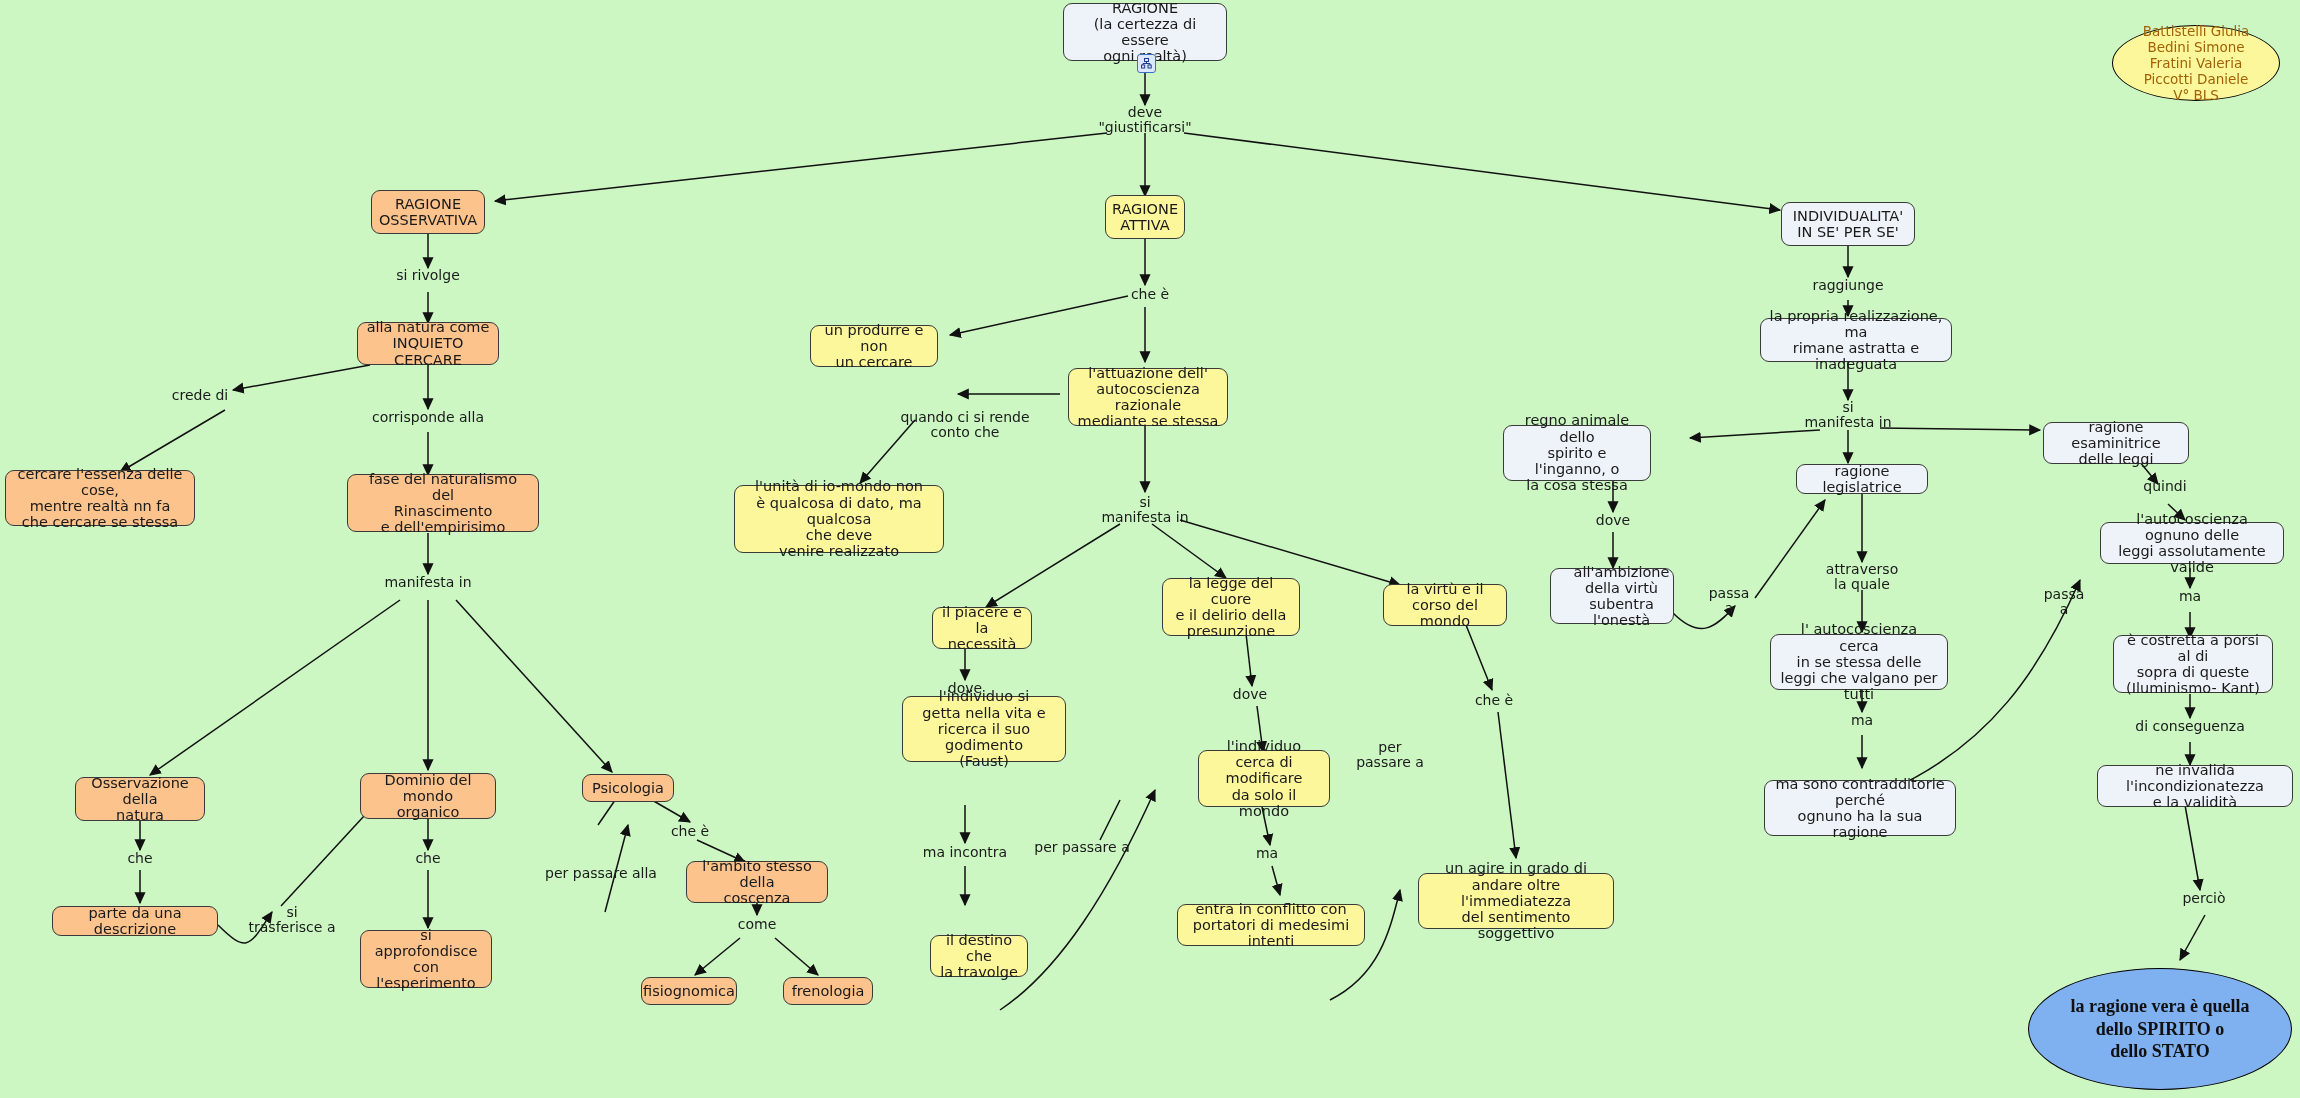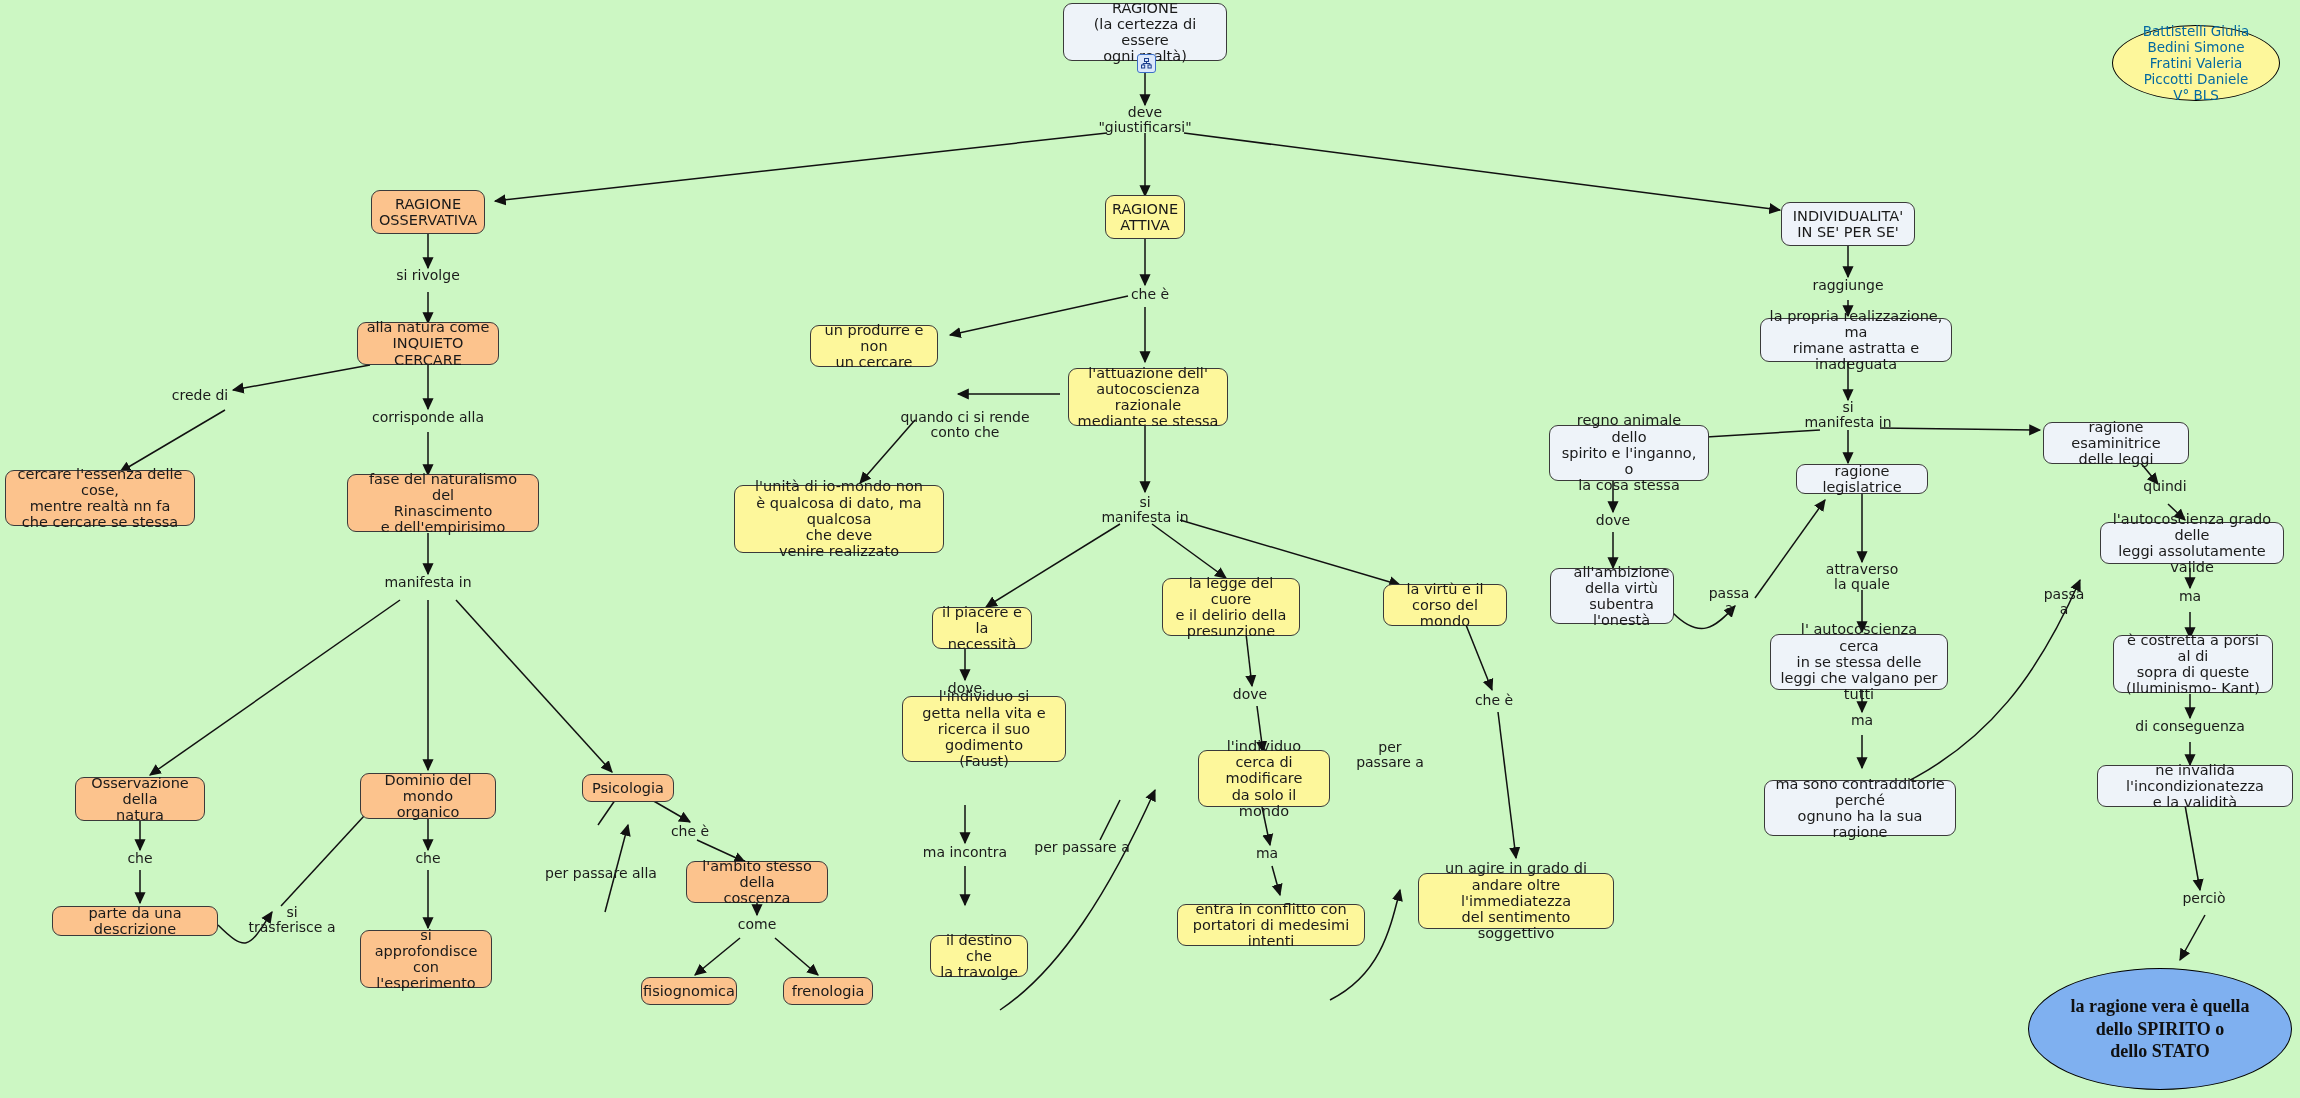--- a/index.html
+++ b/index.html
@@ -36,21 +36,21 @@
   .ellipse-node{
     position:absolute;
     box-sizing:border-box;
     border:1.6px solid #000;
     border-radius:50%;
     text-align:center;
     display:flex;align-items:center;justify-content:center;
     white-space:pre-line;
     z-index:3;
   }
-  .e-yellow{background:#fdf79b;font-size:13.5px;line-height:1.2;color:#0369a1;}
+  .e-yellow{background:#fdf79b;font-size:13.5px;line-height:1.2;color:#a16207;}
   .e-blue{background:#7fb0f0;font-size:18px;font-weight:bold;line-height:1.25;color:#101010;}
 
   .lbl{
     position:absolute;
     font-size:14px;
     line-height:1.1;
     color:#1a1a1a;
     text-align:center;
     white-space:pre-line;
     transform:translateX(-50%);
@@ -299,36 +299,36 @@
   <div class="node n-yellow" style="left:1177px;top:904px;width:188px;height:42px;">entra in conflitto con
 portatori di medesimi intenti</div>
   <div class="node n-yellow" style="left:1383px;top:584px;width:124px;height:42px;">la virtù e il
 corso del mondo</div>
   <div class="node n-yellow" style="left:1418px;top:873px;width:196px;height:56px;">un agire in grado di
 andare oltre l'immediatezza
 del sentimento soggettivo</div>
 
   <div class="node n-blueish" style="left:1760px;top:318px;width:192px;height:44px;">la propria realizzazione, ma
 rimane astratta e inadeguata</div>
-  <div class="node n-blueish" style="left:1549px;top:425px;width:160px;height:56px;">regno animale dello
+  <div class="node n-blueish" style="left:1503px;top:425px;width:148px;height:56px;">regno animale dello
 spirito e l'inganno, o
 la cosa stessa</div>
   <div class="node n-blueish" style="left:1550px;top:568px;width:124px;height:56px;padding-left:27px;">all'ambizione
 della virtù
 subentra l'onestà</div>
   <div class="node n-blueish" style="left:1796px;top:464px;width:132px;height:30px;">ragione legislatrice</div>
   <div class="node n-blueish" style="left:1770px;top:634px;width:178px;height:56px;">l' autocoscienza cerca
 in se stessa delle
 leggi che valgano per tutti</div>
   <div class="node n-blueish" style="left:1764px;top:780px;width:192px;height:56px;">ma sono contradditorie perché
 ognuno ha la sua
 ragione</div>
   <div class="node n-blueish" style="left:2043px;top:422px;width:146px;height:42px;">ragione esaminitrice
 delle leggi</div>
-  <div class="node n-blueish" style="left:2100px;top:522px;width:184px;height:42px;">l'autocoscienza grado delle
+  <div class="node n-blueish" style="left:2100px;top:522px;width:184px;height:42px;">l'autocoscienza ognuno delle
 leggi assolutamente valide</div>
   <div class="node n-blueish" style="left:2113px;top:635px;width:160px;height:58px;">è costretta a porsi al di
 sopra di queste
 (Iluminismo- Kant)</div>
   <div class="node n-blueish" style="left:2097px;top:765px;width:196px;height:42px;">ne invalida l'incondizionatezza
 e la validità</div>
 
   <div class="ellipse-node e-blue" style="left:2028px;top:968px;width:264px;height:122px;font-family:Liberation Serif, serif;">la ragione vera è quella
 dello SPIRITO o
 dello STATO</div>

